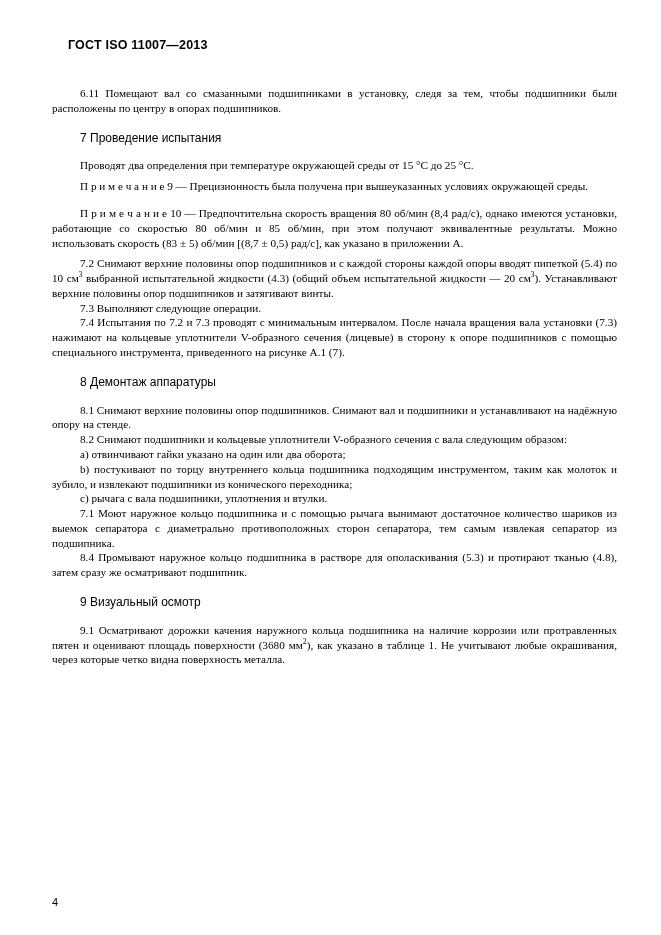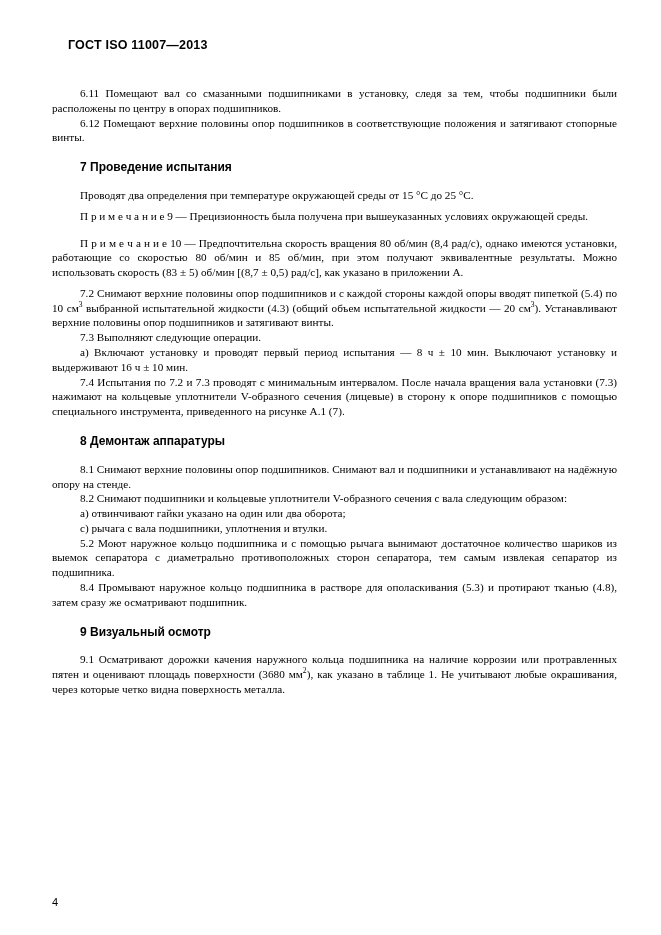--- a/index.html
+++ b/index.html
@@ -33,21 +33,21 @@
     line-height: 1.32;
     text-align: justify;
     margin-top: 34px;
   }
   p {
     margin: 0;
     text-indent: 28px;
   }
   .sect {
     font-family: "Liberation Sans", sans-serif;
-    font-weight: bold;
+    font-weight: normal;
     font-size: 12px;
     text-indent: 28px;
     margin: 15px 0 12px 0;
   }
   sup {
     font-size: 7.6px;
     vertical-align: super;
     line-height: 0;
   }
   .gap-s { height: 6px; }
@@ -62,45 +62,44 @@
 </head>
 <body>
 
 <div class="page">
 
   <div class="doc-header">ГОСТ ISO 11007—2013</div>
 
   <div class="body-block">
 
     <p>6.11 Помещают вал со смазанными подшипниками в установку, следя за тем, чтобы подшипники были расположены по центру в опорах подшипников.</p>
-    <p>6.12 Помещают верхние половины опор подшипников в соответствующие положения и затягивают стопорные винты.</p>
 
     <div class="sect">7 Проведение испытания</div>
 
     <p>Проводят два определения при температуре окружающей среды от 15 °С до 25 °С.</p>
     <div class="gap-s"></div>
     <p>П р и м е ч а н и е  9 — Прецизионность была получена при вышеуказанных условиях окружающей среды.</p>
     <div class="gap-s"></div>
     <div class="gap-s"></div>
     <p>П р и м е ч а н и е  10 — Предпочтительна скорость вращения 80 об/мин (8,4 рад/с), однако имеются установки, работающие со скоростью 80 об/мин и 85 об/мин, при этом получают эквивалентные результаты. Можно использовать скорость (83 ± 5) об/мин [(8,7 ± 0,5) рад/с], как указано в приложении А.</p>
     <div class="gap-s"></div>
 
     <p><span>7.2 Снимают верхние половины опор подшипников и с каждой стороны каждой опоры вводят пипеткой (5.4) по 10 см</span><sup>3</sup><span> выбранной испытательной жидкости (4.3) (общий объем испытательной жидкости — 20 см</span><sup>3</sup><span>). Устанавливают верхние половины опор подшипников и затягивают винты.</span></p>
 
     <p>7.3 Выполняют следующие операции.</p>
-    <p>а) Включают установку и проводят первый период испытания — 8 ч ± 10 мин. Выключают установку и выдерживают 16 ч ± 10 мин.</p>
     <p>7.4 Испытания по 7.2 и 7.3 проводят с минимальным интервалом. После начала вращения вала установки (7.3) нажимают на кольцевые уплотнители V-образного сечения (лицевые) в сторону к опоре подшипников с помощью специального инструмента, приведенного на рисунке А.1 (7).</p>
 
     <div class="sect">8 Демонтаж аппаратуры</div>
 
     <p>8.1 Снимают верхние половины опор подшипников. Снимают вал и подшипники и устанавливают на надёжную опору на стенде.</p>
     <p>8.2 Снимают подшипники и кольцевые уплотнители V-образного сечения с вала следующим образом:</p>
     <p>а) отвинчивают гайки указано на один или два оборота;</p>
+    <p>b) постукивают по торцу внутреннего кольца подшипника подходящим инструментом, таким как молоток и зубило, и извлекают подшипники из конического переходника;</p>
     <p>c) рычага с вала подшипники, уплотнения и втулки.</p>
-    <p>5.2 Моют наружное кольцо подшипника и с помощью рычага вынимают достаточное количество шариков из выемок сепаратора с диаметрально противоположных сторон сепаратора, тем самым извлекая сепаратор из подшипника.</p>
+    <p>7.1 Моют наружное кольцо подшипника и с помощью рычага вынимают достаточное количество шариков из выемок сепаратора с диаметрально противоположных сторон сепаратора, тем самым извлекая сепаратор из подшипника.</p>
     <p>8.4 Промывают наружное кольцо подшипника в растворе для ополаскивания (5.3) и протирают тканью (4.8), затем сразу же осматривают подшипник.</p>
 
     <div class="sect">9 Визуальный осмотр</div>
 
     <p><span>9.1 Осматривают дорожки качения наружного кольца подшипника на наличие коррозии или протравленных пятен и оценивают площадь поверхности (3680 мм</span><sup>2</sup><span>), как указано в таблице 1. Не учитывают любые окрашивания, через которые четко видна поверхность металла.</span></p>
 
   </div>
 
   <div class="pagenum">4</div>
 </div>

